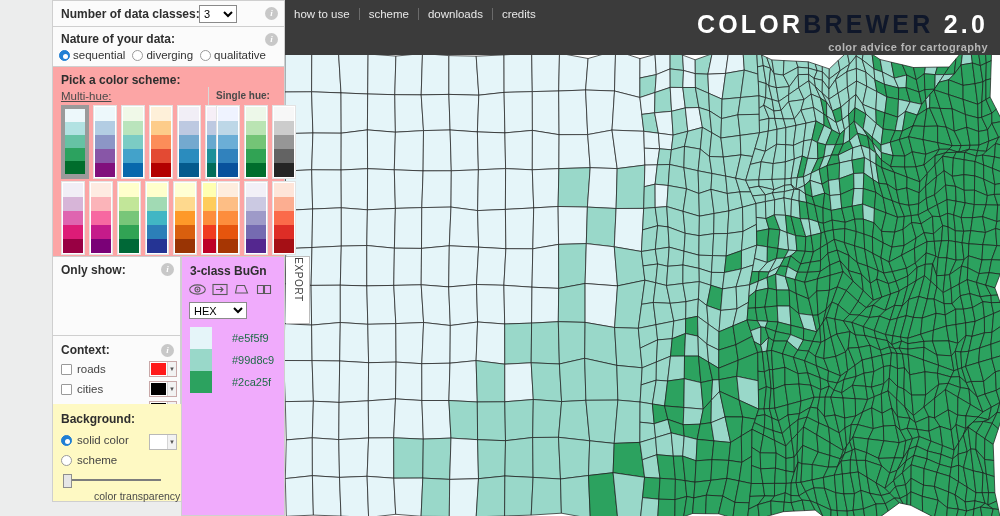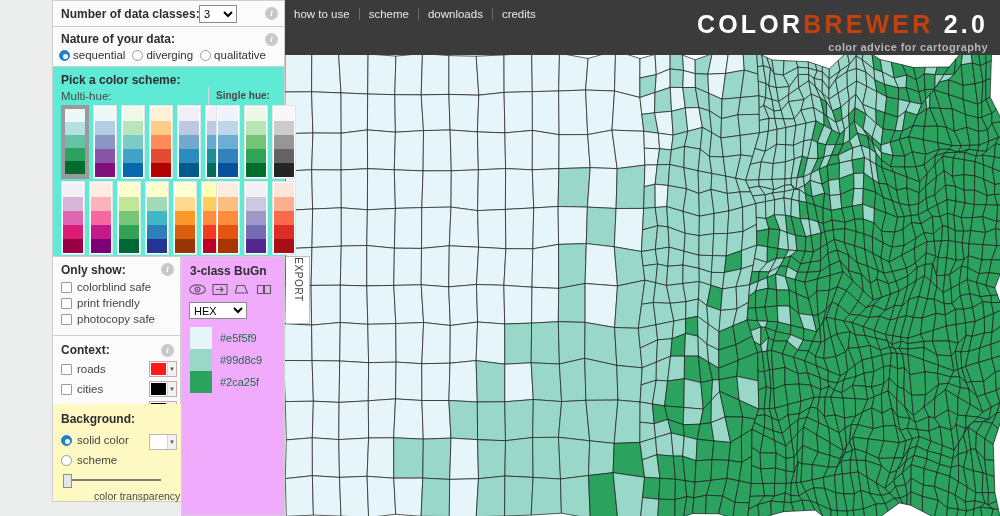--- a/index.html
+++ b/index.html
@@ -14,21 +14,21 @@
   
   .topbar{position:absolute;left:285px;top:0;width:715px;height:55px;background:#3b3b3b;}
   .navlinks{position:absolute;left:292px;top:8px;display:flex;align-items:center;}
   .navlinks a{color:#e8e8e8;text-decoration:none;font-size:11.5px;padding:0 9px;border-right:1px solid #6a6a6a;}
   .navlinks a:first-child{padding-left:2px;}
   .navlinks a:last-child{border-right:none;}
 
   .logo{position:absolute;right:12px;top:12px;text-align:right;line-height:1;}
   .logo .big{font-size:25px;font-weight:bold;letter-spacing:3.2px;}
   .logo .c1{color:#ffffff;}
-  .logo .c2{color:#c2410c;}
+  .logo .c2{color:#0f172a;}
   .logo .c3{color:#ffffff;}
   .logo .tag{color:#b5b5b5;font-size:11px;letter-spacing:.4px;margin-top:5px;font-weight:bold;}
 
   
   .maparea{position:absolute;left:285px;top:55px;width:715px;height:461px;background:#ffffff;overflow:hidden;}
   .maparea svg{display:block;}
   .info{
     display:inline-block;width:13px;height:13px;border-radius:50%;
     background:#c8c8c8;color:#fff;font-size:9px;font-weight:bold;
     text-align:center;line-height:13px;font-style:italic;font-family:"Liberation Serif",serif;
@@ -56,23 +56,23 @@
   input[type=radio]:checked::after{content:"";position:absolute;left:3px;top:3px;width:5px;height:5px;
     border-radius:50%;background:#fff;}
   input[type=checkbox]{-webkit-appearance:none;appearance:none;width:11px;height:11px;
     border:1px solid #9a9a9a;background:#fff;margin:0;position:relative;border-radius:1px;}
   input[type=checkbox]:checked{background:#2a7de1;border-color:#2a7de1;}
   input[type=checkbox]:checked::after{content:"";position:absolute;left:3px;top:0px;width:3px;height:7px;
     border:solid #fff;border-width:0 2px 2px 0;transform:rotate(42deg);}
 
   
   .blk3{position:absolute;left:52px;top:67px;width:233px;height:190px;
-        background:#5eead4;border:1px solid #cfcfcf;border-top:none;box-sizing:border-box;}
+        background:#fca5a5;border:1px solid #cfcfcf;border-top:none;box-sizing:border-box;}
   .blk3 .lbl{position:absolute;left:8px;top:6px;font-weight:bold;font-size:12px;color:#2e2e2e;}
-  .blk3 .sub-multi{position:absolute;left:8px;top:23px;font-size:11.5px;color:#4a4a4a;}
+  .blk3 .sub-multi{position:absolute;left:8px;top:23px;font-size:11.5px;color:#4a4a4a;text-decoration:underline;}
   .blk3 .sub-single{position:absolute;left:163px;top:23px;font-size:10px;color:#4a4a4a;font-weight:bold;}
   .divider{position:absolute;left:155px;top:20px;width:1px;height:160px;background:#d8d8d8;}
   .swgroup{position:absolute;display:flex;gap:4px;}
   .sw{width:20px;display:flex;flex-direction:column;cursor:pointer;
       border:1px solid #e3e3e3;box-sizing:content-box;padding:1px;background:#fff;}
   .sw.sel{border:3px solid #9a9a9a;padding:1px;background:#9a9a9a;}
   .sw i{display:block;height:14px;}
   .sw.sel i{height:13px;}
 
   
@@ -107,21 +107,21 @@
   
   .legend{position:absolute;left:181px;top:257px;width:104px;height:259px;
           background:#f0abfc;border:1px solid #cfcfcf;border-top:none;box-sizing:border-box;}
   .legend .ttl{position:absolute;left:8px;top:7px;font-weight:bold;font-size:12px;color:#2e2e2e;white-space:nowrap;}
   .legicons{position:absolute;left:7px;top:26px;display:flex;gap:6px;align-items:center;}
   .legend select{position:absolute;left:7px;top:45px;width:58px;height:17px;font-size:11px;
                  border:1px solid #8a8a8a;background:#fff;}
   .swatchlist{position:absolute;left:8px;top:70px;}
   .swrow{display:flex;align-items:center;height:22px;}
   .swrow .box{width:22px;height:22px;}
-  .swrow .hx{margin-left:8px;font-size:11px;color:#1f6b47;}
+  .swrow .hx{margin-left:20px;font-size:11px;color:#1f6b47;}
 
   
   .exporttab{position:absolute;left:286px;top:256px;width:24px;height:68px;background:#fff;
              border:1px solid #bdbdbd;border-left:none;box-sizing:border-box;}
   .exporttab span{position:absolute;left:-16px;top:17px;width:56px;font-size:10px;letter-spacing:.6px;
                   color:#444;text-align:center;transform:rotate(90deg);}
 </style>
 </head>
 <body>
 
@@ -1636,34 +1636,20 @@
           <i style="background: rgb(251, 106, 74);"></i>
           <i style="background: rgb(222, 45, 38);"></i>
           <i style="background: rgb(165, 15, 21);"></i>
         </div>
       </div>
   </div>
 
   <div class="blk4">
     <span class="lbl">Only show:</span>
     <span class="info">i</span>
-    <div id="onlyshow-list" style="position:absolute;left:0;top:24px;display:flex;flex-direction:column;gap:4px;">
-        <label class="chkrow">
-          <input type="checkbox" style="">
-          <span>colorblind safe</span>
-        </label>
-        <label class="chkrow">
-          <input type="checkbox" style="">
-          <span>print friendly</span>
-        </label>
-        <label class="chkrow">
-          <input type="checkbox" style="">
-          <span>photocopy safe</span>
-        </label>
-      </div>
   </div>
 
   <div class="blk5">
     <span class="lbl">Context:</span>
     <span class="info">i</span>
     <div id="context-list">
         <label class="ctxrow" style="top: 27px;">
           <input type="checkbox" style="">
           <span>roads</span>
         </label>

